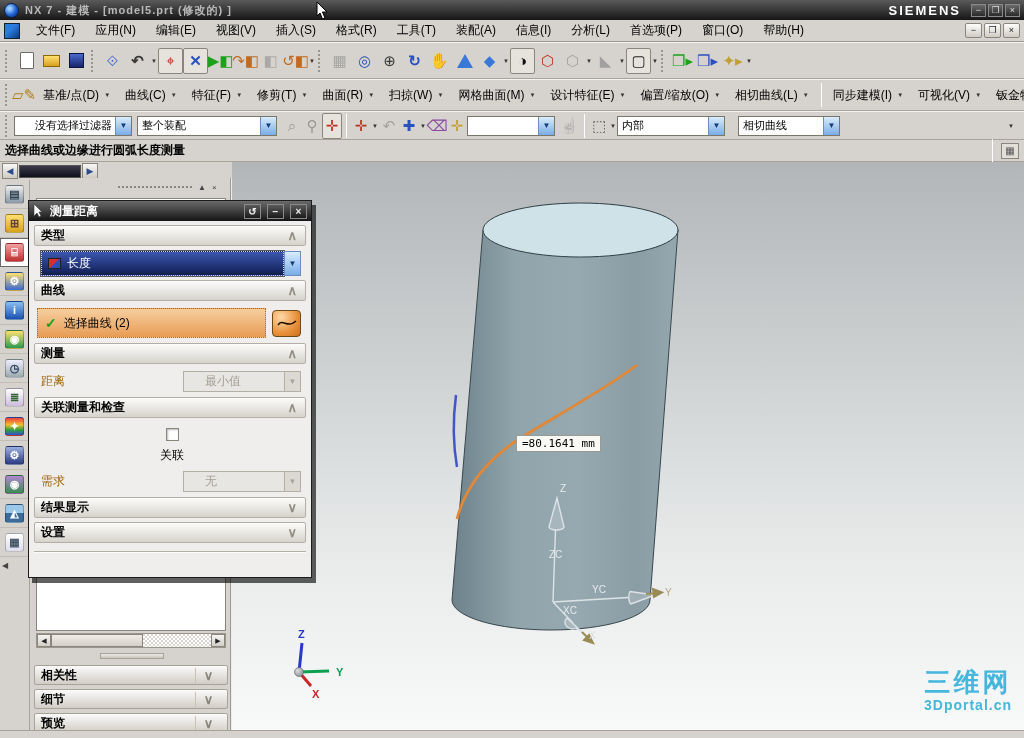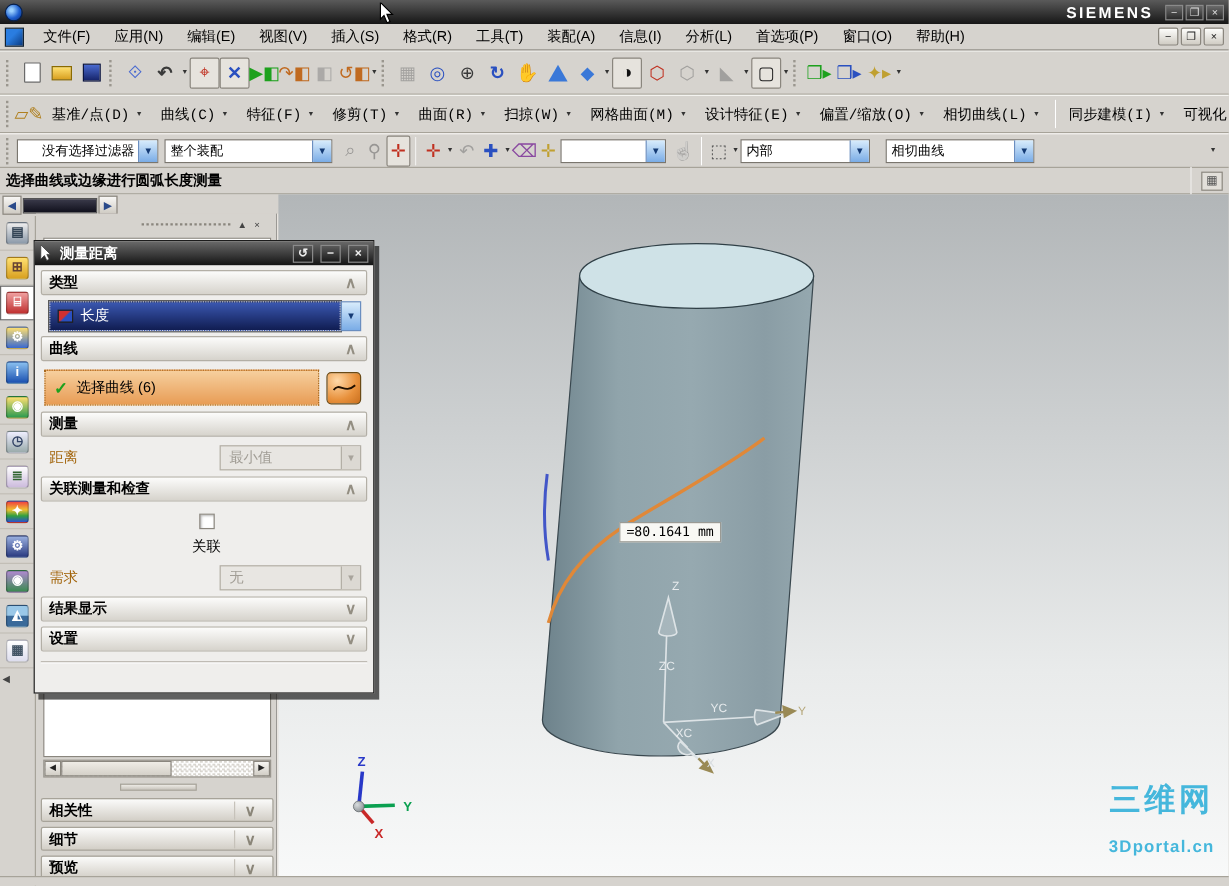--- a/index.html
+++ b/index.html
@@ -41,21 +41,21 @@
   .ti { width:25px; height:26px; display:flex; align-items:center; justify-content:center;
     font-size:15px; position:relative; }
   .ti.small { width:20px; }
   .ti.boxed { border:1px solid #8a867e; border-radius:2px; background:#e6e3dd; height:26px; }
   .ti.dis { filter:grayscale(1); opacity:.55; }
   .caret { font-size:6px; color:#333; width:8px; text-align:center; align-self:center; }
   .pg { width:14px; height:17px; background:#fff; border:1px solid #6a6a6a; border-radius:1px; }
   .fold { width:17px; height:12px; background:linear-gradient(#ffe070,#d8a020); border:1px solid #8a6a00; }
   .sav { width:15px; height:15px; background:linear-gradient(#4a6ad0,#16246a); border:1px solid #0a1440; }
   .cube { width:0;height:0;border-left:8px solid transparent;border-right:8px solid transparent;border-bottom:14px solid #3a78d8; }
-  .tb2-btn { display:flex; align-items:flex-end; gap:4px; font-size:12px; padding:2px 7px; white-space:nowrap;font-family:Liberation Mono, monospace; }
+  .tb2-btn { display:flex; align-items:flex-end; gap:4px; font-size:12px; padding:2px 7px; white-space:nowrap; }
   .sel { height:20px; background:#fff; border:1px solid #7a766e; display:flex; align-items:center;
     font-size:11px; padding-left:4px; margin-right:5px; }
   .sel .val { flex:1; white-space:nowrap; overflow:hidden; }
   .sel .db { width:16px; height:18px; background:linear-gradient(#d8ecfc,#7aace6); border-left:1px solid #6a8ec0;
     color:#143a74; font-size:8px; display:flex; align-items:center; justify-content:center; }
 
   
   .promptbar { height:22px; background:#d6d3ce; border-bottom:1px solid #a7a399;
     display:flex; align-items:center; padding:0 5px; }
   .prompt-text { font-size:12px; font-weight:bold; }
@@ -99,21 +99,21 @@
   .navsec .chev { margin-left:auto; width:26px; text-align:center; color:#8a8578; font-weight:bold;
     border-left:1px solid #c6c2ba; font-size:13px; }
 
   
   .viewport { left:232px; top:0; width:792px; height:568px;
     background:linear-gradient(#b2b6b8, #e9ebeb 70%, #f8f9f9); overflow:hidden; }
   .meas-label { position:absolute; left:284px; top:273px; background:#f8f8f4; border:1px solid #9a9a94;
     font-family:"DejaVu Sans Mono", monospace; font-size:11px; padding:1px 5px; }
   .watermark { position:absolute; right:12px; bottom:18px; text-align:center; color:#45b7dc; line-height:1; }
   .wm1 { font-size:26px; font-weight:bold; letter-spacing:3px; }
-  .wm2 { font-size:14px; font-weight:bold; letter-spacing:1px; margin-top:19px; }
+  .wm2 { font-size:14px; font-weight:bold; letter-spacing:1px; margin-top:3px; }
 
   .bottomstrip { left:0; top:568px; width:1024px; height:8px; background:#d6d3ce; border-top:1px solid #a7a399; }
 
   
   .dialog { left:28px; top:38px; width:284px; height:378px; background:#efeeec;
     border:1px solid #1c1c1c; box-shadow:4px 5px 0 rgba(10,10,10,.65); }
   .dlg-title { height:20px; background:linear-gradient(#6a6a6a,#141414); display:flex; align-items:center;
     color:#fff; font-size:12px; font-weight:bold; padding:0 4px; gap:6px; }
   .dlg-btn { width:17px; height:15px; background:linear-gradient(#5a5a5a,#1a1a1a); border:1px solid #8a8a8a;
     color:#eee; font-size:10px; line-height:13px; text-align:center; }
@@ -130,38 +130,39 @@
     color:#143a74; font-size:8px; display:flex; align-items:center; justify-content:center; }
   .selrow { height:32px; margin:6px 10px 2px 8px; display:flex; align-items:center; gap:6px; }
   .selrow .hl { flex:1; height:30px; background:linear-gradient(#f6cf9e,#e89c55); border:1px dotted #a86a20;
     display:flex; align-items:center; gap:7px; padding:0 7px; font-size:12px; }
   .check { color:#1da11d; font-weight:bold; font-size:14px; }
   .curvebtn { width:29px; height:27px; border:1px solid #6a4a16; border-radius:4px;
     background:radial-gradient(circle at 30% 25%, #ffd9a8, #e8913c 60%, #c96f1e); display:flex; align-items:center; justify-content:center; }
   .formrow { height:23px; margin:6px 10px 0 12px; display:flex; align-items:center; }
   .formrow .lbl { font-size:12px; color:#a16207; }
   .formrow .ddis { margin-left:auto; width:118px; height:21px; background:#e8e6e2; border:1px solid #b3afa6;
-    display:flex; align-items:center; font-size:12px; color:#a29e96; padding-left:7px; }
+    display:flex; align-items:center; font-size:12px; color:#a29e96; padding-left:21px; }
   .formrow .ddis .db { margin-left:auto; width:16px; height:19px; background:#dcd9d3; border-left:1px solid #b3afa6;
     color:#a8a49c; font-size:8px; display:flex; align-items:center; justify-content:center; }
   .chkrow { margin:10px 10px 0 14px; display:flex; align-items:center; gap:6px; font-size:12px;flex-direction:column; }
   .chkbox { width:13px; height:13px; background:#fff; border:1px solid #8a867e; box-shadow:inset 1px 1px 2px #bbb; }
   .divider { margin:8px 5px 0 5px; border-top:1px solid #b3afa6; border-bottom:1px solid #fbfbfa; }
   .btnrow { margin:7px 8px 0 0; display:flex; justify-content:flex-end; gap:9px; }
   .dbtn { min-width:56px; height:21px; background:linear-gradient(#fdfdfc,#d8d4cc); border:1px solid #7a766e;
     border-radius:3px; font-size:12px; text-align:center; line-height:19px; padding:0 10px; }
   .dbtn.apply { background:linear-gradient(#b8f0a8,#58c84e); border:1px solid #2a7a2a; }
 
   svg text { font-family:"Liberation Sans", sans-serif; }
 </style>
 </head>
 <body>
 
 <div class="titlebar">
   <div class="nx-logo"></div>
+  <span class="title-text">NX 7 - 建模 - [model5.prt (修改的) ]</span>
   <span class="brand">SIEMENS</span>
   <div class="tb-btn">−</div>
   <div class="tb-btn">❐</div>
   <div class="tb-btn">×</div>
   <svg class="cursor-arrow" width="14" height="18">
     <polygon points="1,0 1,14 4,11 6.5,17 9,16 6.5,10 11,10" fill="#fff" stroke="#000" stroke-width="1"></polygon>
   </svg>
 </div>
 
 <div class="menubar">
@@ -318,21 +319,21 @@
       <span class="db">▼</span>
   </div>
   <div class="ti small dis" style="color:#666;">☝</div>
   <div class="vsep"></div>
   <div class="ti small" style="color:#555;">⬚</div>
   <div class="caret">▼</div>
   <div class="sel" style="width:108px;">
     <span class="val">内部</span>
       <span class="db">▼</span>
   </div>
-  <div class="sel" style="width:124px;margin-left:8px;font-family:Liberation Serif, serif;">
+  <div class="sel" style="width:102px;margin-left:8px;font-family:Liberation Serif, serif;">
     <span class="val">相切曲线</span>
       <span class="db">▼</span>
   </div>
   <div class="caret" style="margin-left:auto;margin-right:6px;">▼</div>
 </div>
 
 <div class="promptbar">
   <span class="prompt-text">选择曲线或边缘进行圆弧长度测量</span>
   <div class="prompt-right">
     <div class="vsep"></div>
@@ -511,21 +512,21 @@
       <div class="db">▼</div>
     </div>
 
     <div class="sec">
       <span>曲线</span>
       <span class="chev">∧</span>
     </div>
     <div class="selrow">
       <div class="hl">
         <span class="check">✓</span>
-        <span>选择曲线  (6)</span>
+        <span>选择曲线  (2)</span>
       </div>
       <div class="curvebtn">
         <svg width="20" height="12">
           <path d="M1 8 C 6 1, 10 12, 19 4" fill="none" stroke="#201000" stroke-width="1.6"></path>
         </svg>
       </div>
     </div>
 
     <div class="sec">
       <span>测量</span>

